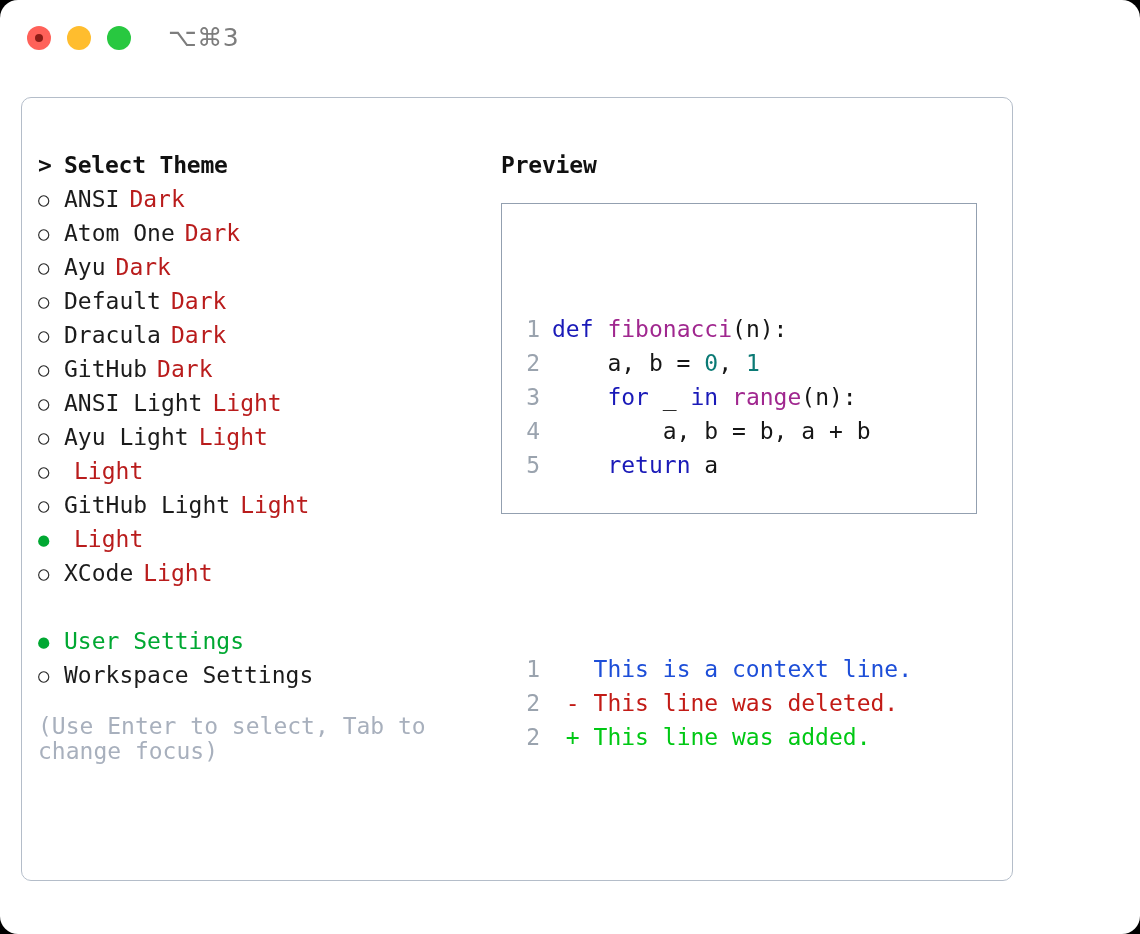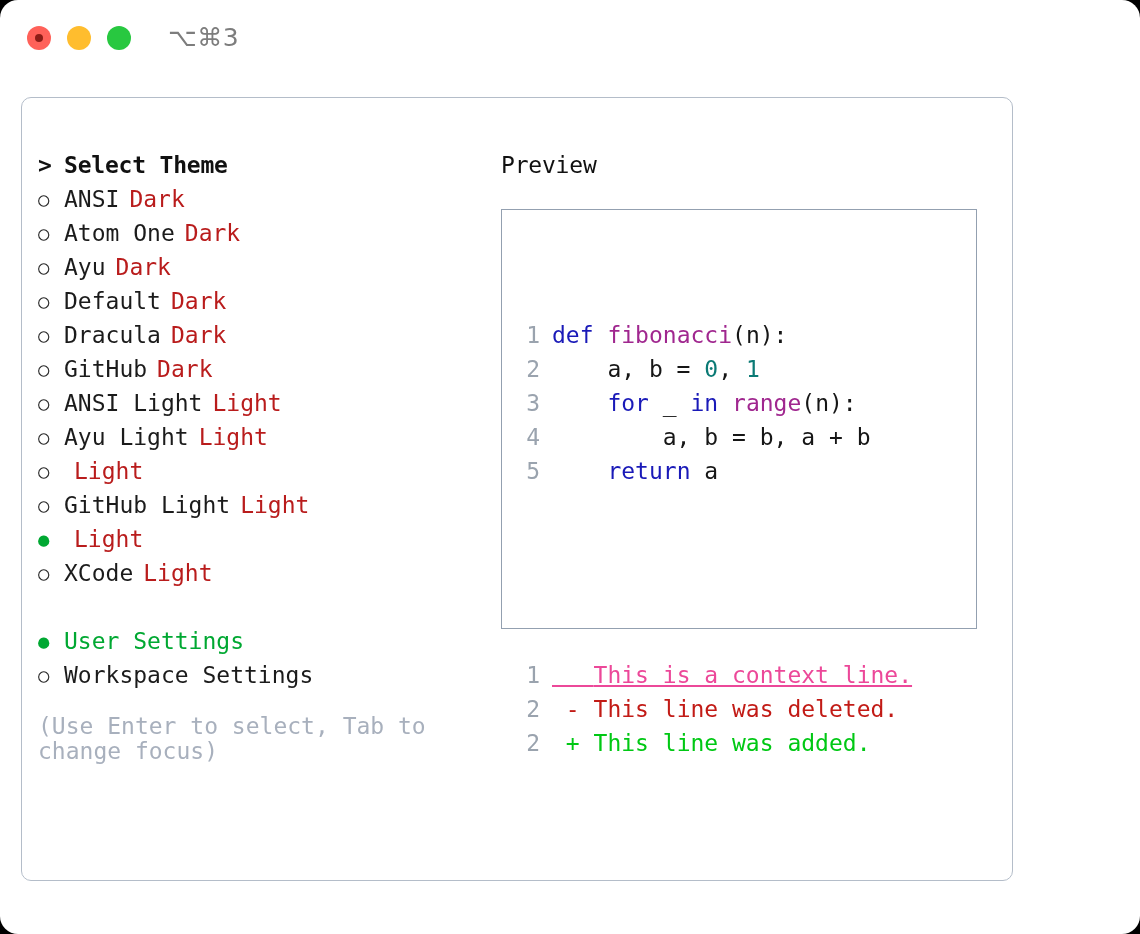--- a/index.html
+++ b/index.html
@@ -147,29 +147,29 @@
 
   
   .right-col {
     position: absolute;
     left: 479px;
     top: 50px;
     width: 490px;
   }
   .preview-title {
     font-size: 23px;
-    font-weight: normal;
+    font-weight: bold;
     color: #111111;
     line-height: 34px;
     letter-spacing: -0.2px;
   }
   .preview-box {
-    margin-top: 27px;
+    margin-top: 21px;
     width: 476px;
-    height: 420px;
+    height: 311px;
     box-sizing: border-box;
     border: 1.6px solid #93a0b0;
     background: #ffffff;
     position: relative;
   }
   .code {
     position: absolute;
     left: 16px;
     top: 40px;
     font-size: 23px;
@@ -181,21 +181,21 @@
     display: inline-block;
     width: 22px;
     text-align: right;
     color: #9aa3ae;
     margin-right: 12px;
   }
   .k  { color: #1a1ab8; }   
   .fn { color: #a0278f; }   
   .num{ color: #0b7a75; }   
   .pl { color: #161616; }   
-  .ctx{ color: #ec4899; text-decoration: underline; }   
+  .ctx{ color: #1d4ed8; }   
   .del{ color: #c21b16; }   
   .add{ color: #00c814; }   
   .spacer-line { height: 34px; }
 </style>
 </head>
 <body>
 
 <div class="window">
 
   <div class="titlebar">

